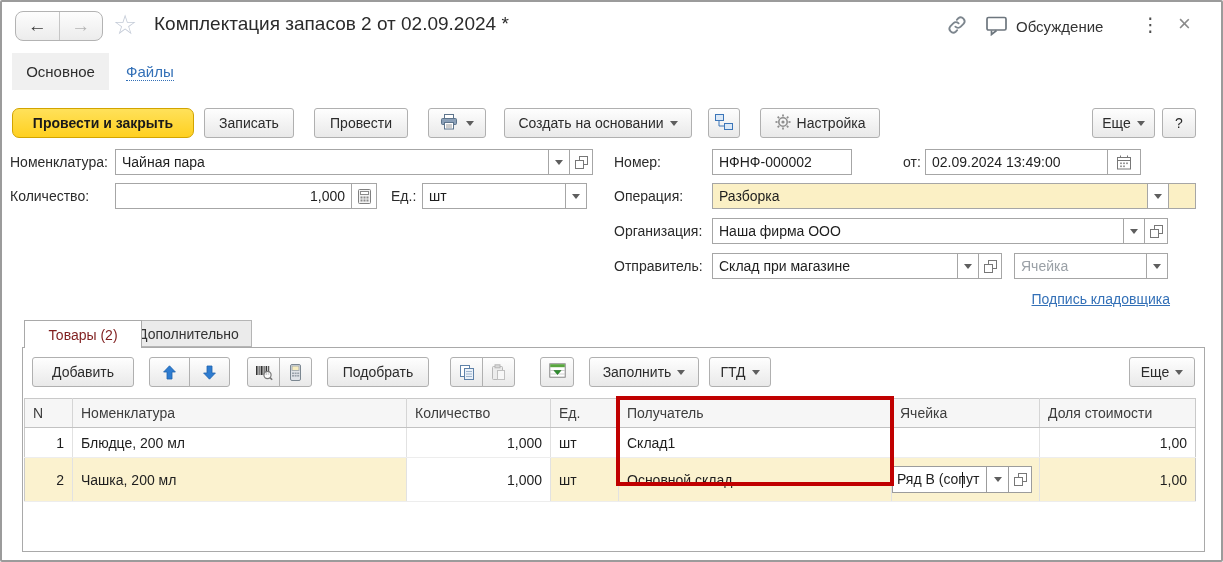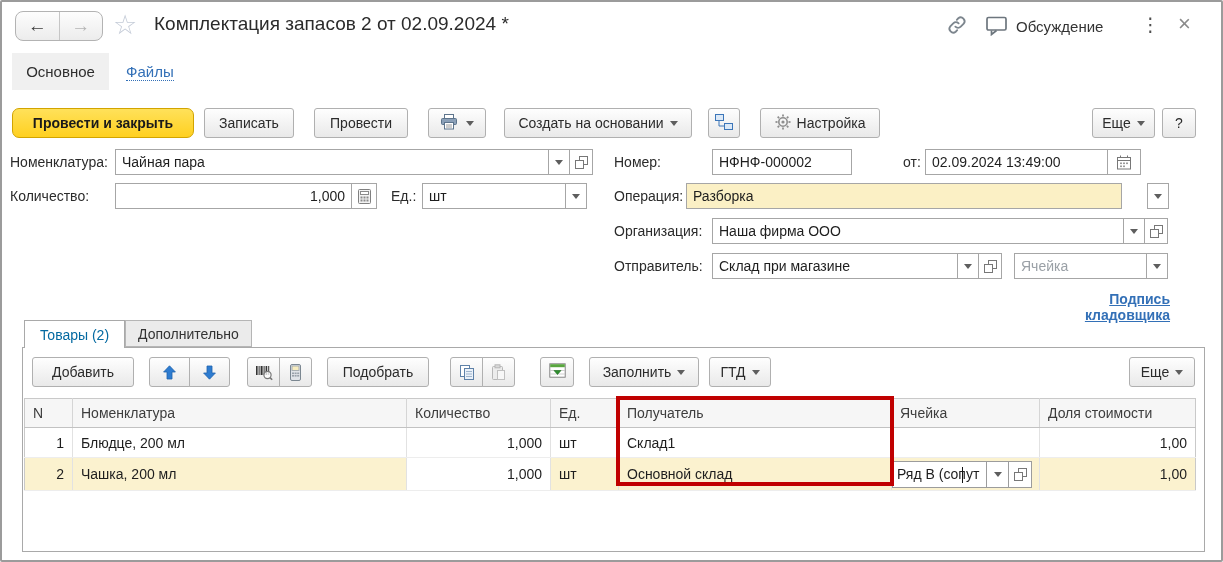--- a/index.html
+++ b/index.html
@@ -31,34 +31,34 @@
   #page-title{position:absolute;left:152px;top:11px;font-size:19px;color:#2b2b2b;white-space:nowrap;}
   .star{position:absolute;left:111px;top:8px;font-size:27px;color:#c5ccd8;line-height:30px;cursor:pointer;}
   .hdricon{position:absolute;cursor:pointer;display:flex;align-items:center;justify-content:center;}
   .disc{position:absolute;left:1014px;top:16px;font-size:15px;color:#333;cursor:pointer;}
   .dots{position:absolute;left:1139px;top:11px;font-size:19px;color:#4e4e4e;cursor:pointer;}
   .closex{position:absolute;left:1176px;top:9px;font-size:22px;color:#8a8a8a;cursor:pointer;}
   
   .tab-main{position:absolute;left:10px;top:51px;width:97px;height:37px;background:#f0f0f0;display:flex;align-items:center;justify-content:center;font-size:15px;color:#2e2e2e;cursor:pointer;}
   .tab-files{position:absolute;left:124px;top:61px;font-size:15px;color:#3370b7;border-bottom:1px dotted #3370b7;cursor:pointer;}
   
-  .itab1{position:absolute;left:22px;top:318px;width:101px;height:28px;box-sizing:border-box;background:#fff;border:1px solid #a9a9a9;border-bottom:none;z-index:2;display:flex;align-items:center;justify-content:center;font-size:14px;color:#0369a1;cursor:pointer;}
+  .itab1{position:absolute;left:22px;top:318px;width:118px;height:28px;box-sizing:border-box;background:#fff;border:1px solid #a9a9a9;border-bottom:none;z-index:2;display:flex;align-items:center;justify-content:center;font-size:14px;color:#7f1d1d;cursor:pointer;}
   .itab2{position:absolute;left:123px;top:318px;width:127px;height:27px;box-sizing:border-box;background:#ebebeb;border:1px solid #b5b5b5;z-index:1;display:flex;align-items:center;justify-content:center;font-size:14px;color:#333;cursor:pointer;}
   .panel{position:absolute;left:20px;top:345px;width:1183px;height:205px;box-sizing:border-box;border:1px solid #a9a9a9;background:#fff;}
   
   #grid{position:absolute;left:22px;top:396px;width:1171px;border-collapse:collapse;table-layout:fixed;font-size:14px;}
   #grid th{height:28px;background:#f6f6f6;border-top:1px solid #c9c9c9;border-right:1px solid #d5d5d5;border-bottom:1px solid #c2c2c2;font-weight:400;text-align:left;padding:0 8px;color:#3d3d3d;white-space:nowrap;overflow:hidden;}
   #grid th:first-child,#grid td:first-child{border-left:1px solid #c9c9c9;}
   #grid th:last-child,#grid td:last-child{border-right:1px solid #c9c9c9;}
   #grid td{height:29px;border-right:1px solid #e2e2e2;border-bottom:1px solid #ededed;padding:0 8px;color:#1e1e1e;white-space:nowrap;overflow:hidden;background:#fff;}
   #grid tr.sel td{background:#fbf2cf;}
   #grid tr.sel td.cw{background:#fff;}
   #grid .num{text-align:right;}
   td.editor{padding:0 !important;background:#fbf2cf !important;}
-  .edwrap{display:flex;align-items:center;height:32px;}
+  .edwrap{display:flex;align-items:center;height:43px;}
   .edtext{position:relative;width:95px;height:27px;box-sizing:border-box;border:1px solid #9c9c9c;background:#fff;line-height:25px;padding:0 4px;font-size:14px;overflow:hidden;white-space:nowrap;}
   .edcaret{position:absolute;left:69px;top:5px;width:1px;height:16px;background:#111;}
   .edbtn{width:23px;height:27px;box-sizing:border-box;border:1px solid #9c9c9c;margin-left:-1px;background:#fff;display:flex;align-items:center;justify-content:center;cursor:pointer;}
   .redbox{position:absolute;left:614px;top:394px;width:278px;height:90px;box-sizing:border-box;border:4px solid #c00000;pointer-events:none;z-index:5;}
   .link{position:absolute;font-size:14px;color:#3370b7;text-decoration:underline;cursor:pointer;}
 </style>
 </head>
 <body>
 
 <div id="screen">
@@ -197,21 +197,21 @@
           <rect x="4" y="7.5" width="2" height="1.6"></rect>
           <rect x="7" y="7.5" width="2" height="1.6"></rect>
           <rect x="10" y="7.5" width="2" height="1.6"></rect>
           <rect x="4" y="10.5" width="2" height="1.6"></rect>
           <rect x="7" y="10.5" width="2" height="1.6"></rect>
         </g>
       </svg>
     </div>
 
   <div class="label" style="left:612px;top:186px;">Операция:</div>
-  <div class="field yellow" style="left:684px;top:181px;width:436px;">Разборка</div>
+  <div class="field yellow" style="left:710px;top:181px;width:484px;">Разборка</div>
   <div class="fbtn" style="left:1145px;top:181px;">
       <span class="caret"></span>
     </div>
 
   <div class="label" style="left:612px;top:221px;">Организация:</div>
   <div class="field" style="left:710px;top:216px;width:412px;">Наша фирма ООО</div>
   <div class="fbtn" style="left:1121px;top:216px;">
       <span class="caret"></span>
     </div>
   <div class="fbtn w24" style="left:1142px;top:216px;">
@@ -230,21 +230,21 @@
       <svg width="13" height="13" viewBox="0 0 13 13">
         <rect x="4.5" y="0.5" width="8" height="8" fill="#fff" stroke="#777"></rect>
         <rect x="0.5" y="4.5" width="8" height="8" fill="#fff" stroke="#777"></rect>
       </svg>
     </div>
   <div class="field ph" style="left:1012px;top:251px;width:133px;">Ячейка</div>
   <div class="fbtn" style="left:1144px;top:251px;">
       <span class="caret"></span>
     </div>
 
-  <div class="link" style="left:1020px;top:289px;width:148px;text-align:right;font-weight:bold;">Подпись кладовщика</div>
+  <div class="link" style="left:1020px;top:289px;width:148px;text-align:right;">Подпись кладовщика</div>
 
   <div class="itab1">Товары (2)</div>
   <div class="itab2">Дополнительно</div>
   <div class="panel"></div>
 
   <button class="btn" style="left:30px;top:355px;width:102px;">
       <span>Добавить</span>
     </button>
 
   <div class="bgroup" style="left:147px;top:355px;">

